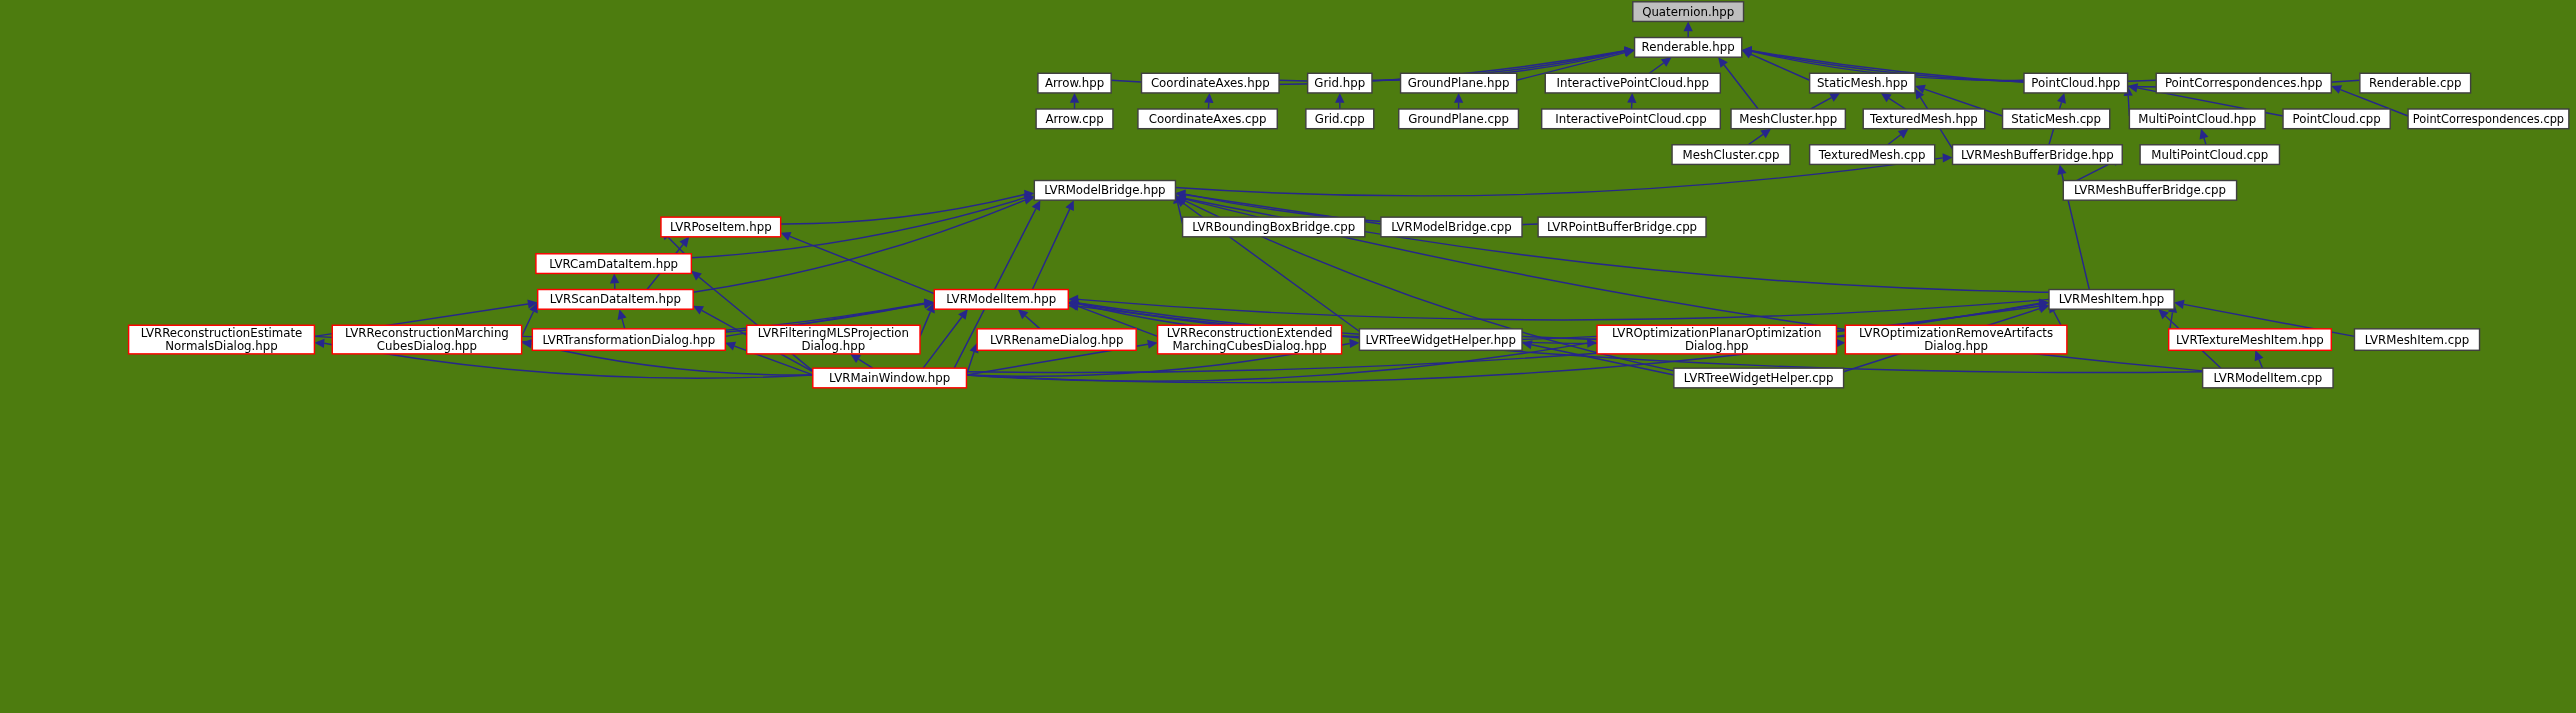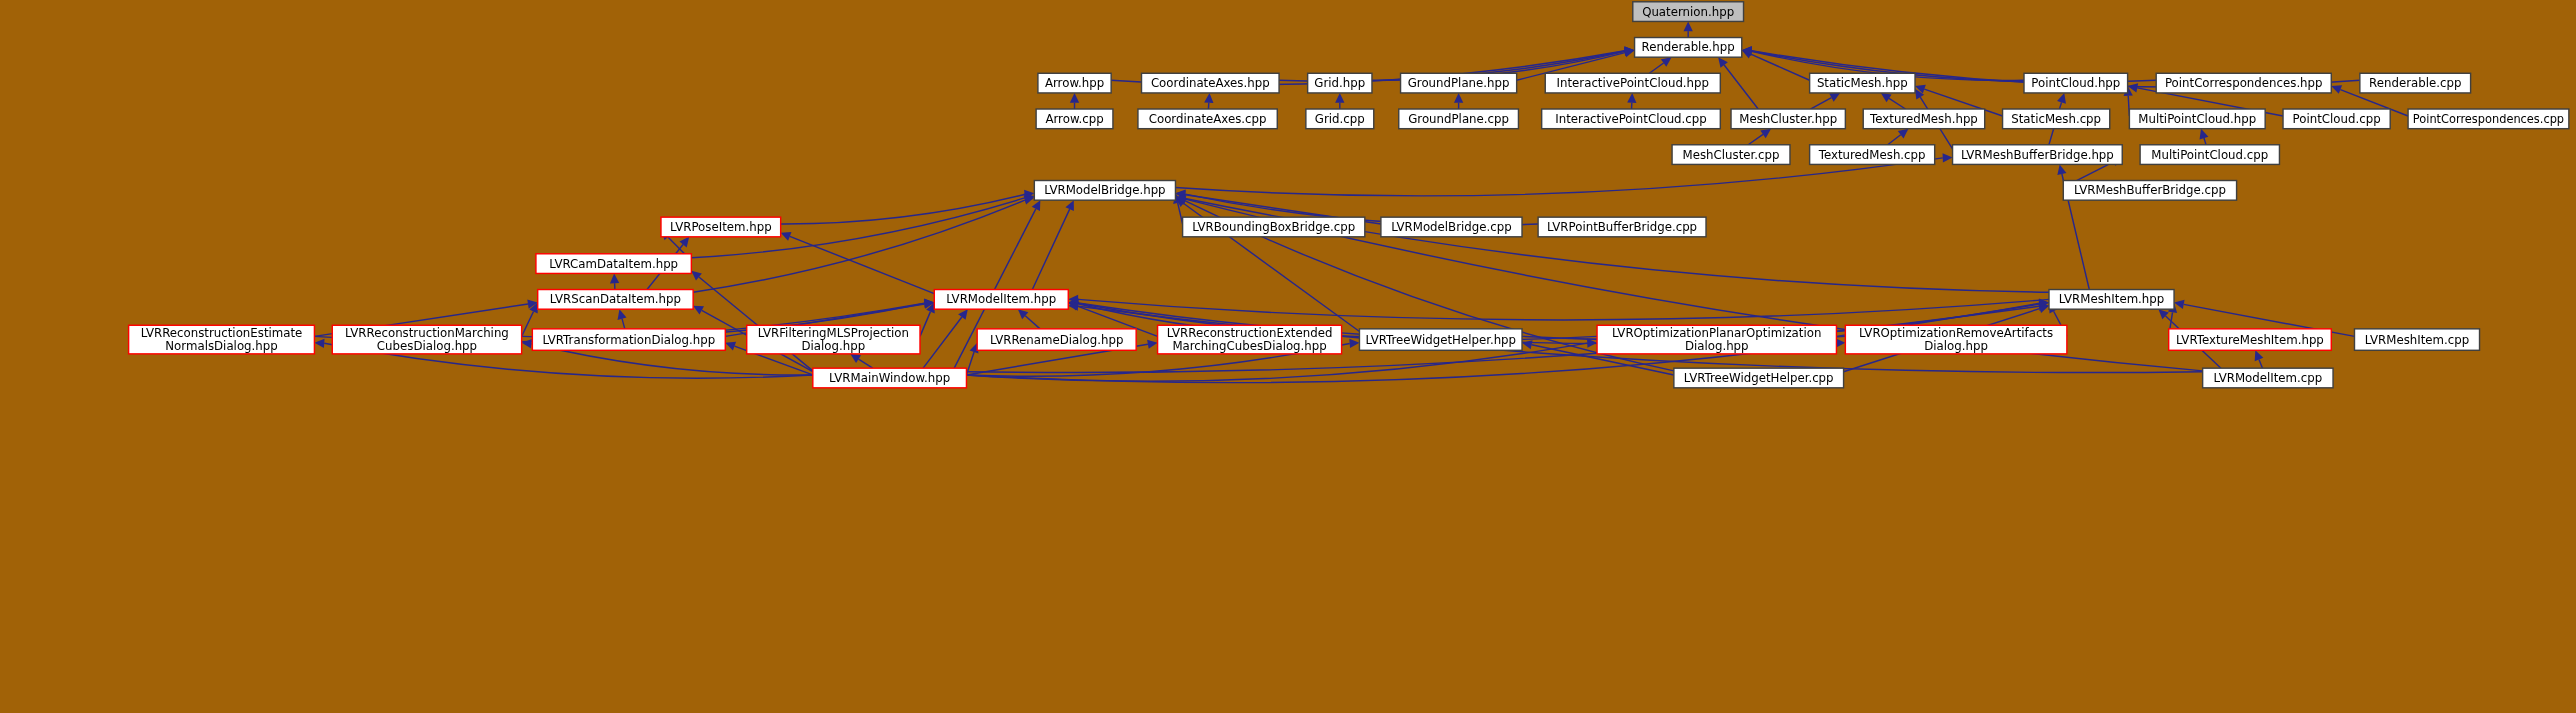--- a/index.html
+++ b/index.html
@@ -1,20 +1,20 @@
 <!DOCTYPE html>
 <html style="font-size:14.3px"><head>
 <meta charset="utf-8">
 <style>
   html,body{margin:0;padding:0;background:#ffffff;}
   #canvas-wrap{
     position:relative;
     width:2576px;
     height:714px;
-    background:#a16207;
+    background:#4d7c0f;
     overflow:hidden;
     font-family:"DejaVu Sans", sans-serif;
   }
   svg#graph{position:absolute;left:0;top:0;width:2576px;height:714px;}
   .edge{fill:none;stroke:#26268c;stroke-width:1.6px;}
   .arrow{fill:#26268c;stroke:none;}
   .node-rect{stroke-width:1.6px;}
   .node-rect.hpp{fill:#ffffff;stroke:#ff0000;}
   .node-rect.plain{fill:#ffffff;stroke:#404040;}
   .node-rect.root{fill:#bfbfbf;stroke:#404040;}

